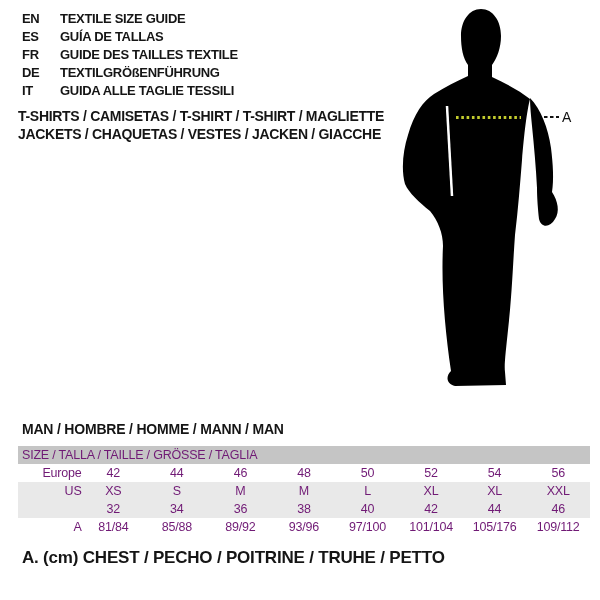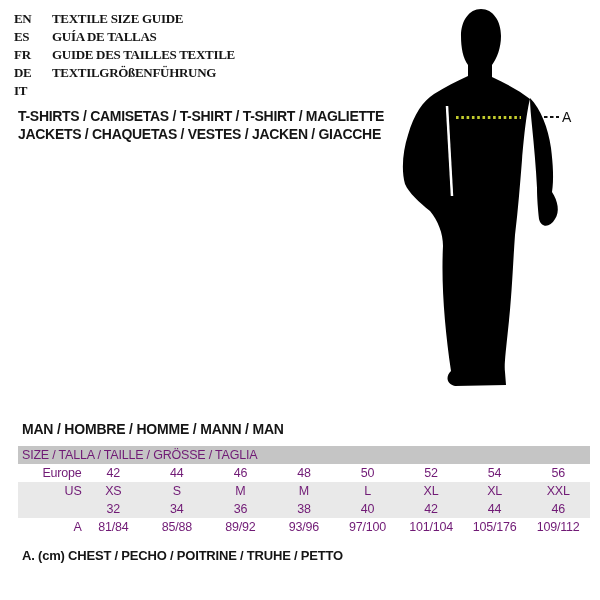--- a/index.html
+++ b/index.html
@@ -2,37 +2,37 @@
 <html><head>
 <meta charset="utf-8">
 <style>
   * { margin:0; padding:0; box-sizing:border-box; }
   html,body { background:#ffffff; }
   .canvas {
     position:relative; width:600px; height:600px; background:#ffffff;
     font-family:"Liberation Sans", sans-serif; color:#151515; overflow:hidden;
   }
   
-  .lang-list { position:absolute; left:14px; top:10px;font-family:Liberation Serif, serif; }
+  .lang-list { position:absolute; left:22px; top:10px; }
   .lang-row { display:flex; line-height:18px; font-size:13px; font-weight:bold; letter-spacing:-0.3px; }
   .lang-code { width:38px; }
   
   .categories { position:absolute; left:18px; top:107px; font-size:14px; font-weight:bold; line-height:18px; letter-spacing:-0.3px; }
   
   .figure-wrap { position:absolute; left:388px; top:0; width:204px; height:400px; }
   
   .section-title { position:absolute; left:22px; top:421px; font-size:14px; font-weight:bold; letter-spacing:-0.2px; }
   
   .size-table { position:absolute; left:18px; top:446px; width:572px; border-collapse:collapse; table-layout:fixed; font-size:12.5px; letter-spacing:-0.2px; color:#701a75; }
   .size-table td { height:18px; padding:0; text-align:center; vertical-align:middle; font-weight:normal; }
   .size-table td.lbl { text-align:right; padding-left:4px; width:58px; }
   .size-table tr.head td { background:#c5c5c5; text-align:left; padding-left:4px; }
   .size-table tr.shaded td { background:#e9e9e9; }
   
-  .footnote { position:absolute; left:22px; top:548px; font-size:13px; font-weight:bold; letter-spacing:-0.2px; }
+  .footnote { position:absolute; left:22px; top:548px; font-size:17px; font-weight:bold; letter-spacing:-0.2px; }
 </style>
 </head>
 <body>
 
 <div class="canvas">
 
   <div class="lang-list">
     <div class="lang-row">
       <span class="lang-code">EN</span>
       <span class="lang-label">TEXTILE SIZE GUIDE</span>
@@ -44,20 +44,21 @@
     <div class="lang-row">
       <span class="lang-code">FR</span>
       <span class="lang-label">GUIDE DES TAILLES TEXTILE</span>
     </div>
     <div class="lang-row">
       <span class="lang-code">DE</span>
       <span class="lang-label">TEXTILGRÖßENFÜHRUNG</span>
     </div>
     <div class="lang-row">
       <span class="lang-code">IT</span>
+      <span class="lang-label">GUIDA ALLE TAGLIE TESSILI</span>
     </div>
   </div>
 
   <div class="categories">
     <div>T-SHIRTS / CAMISETAS / T-SHIRT / T-SHIRT / MAGLIETTE</div>
     <div>JACKETS / CHAQUETAS / VESTES / JACKEN / GIACCHE</div>
   </div>
 
   <div class="figure-wrap">
     <svg width="204" height="400" viewBox="388 0 204 400" xmlns="http://www.w3.org/2000/svg">

